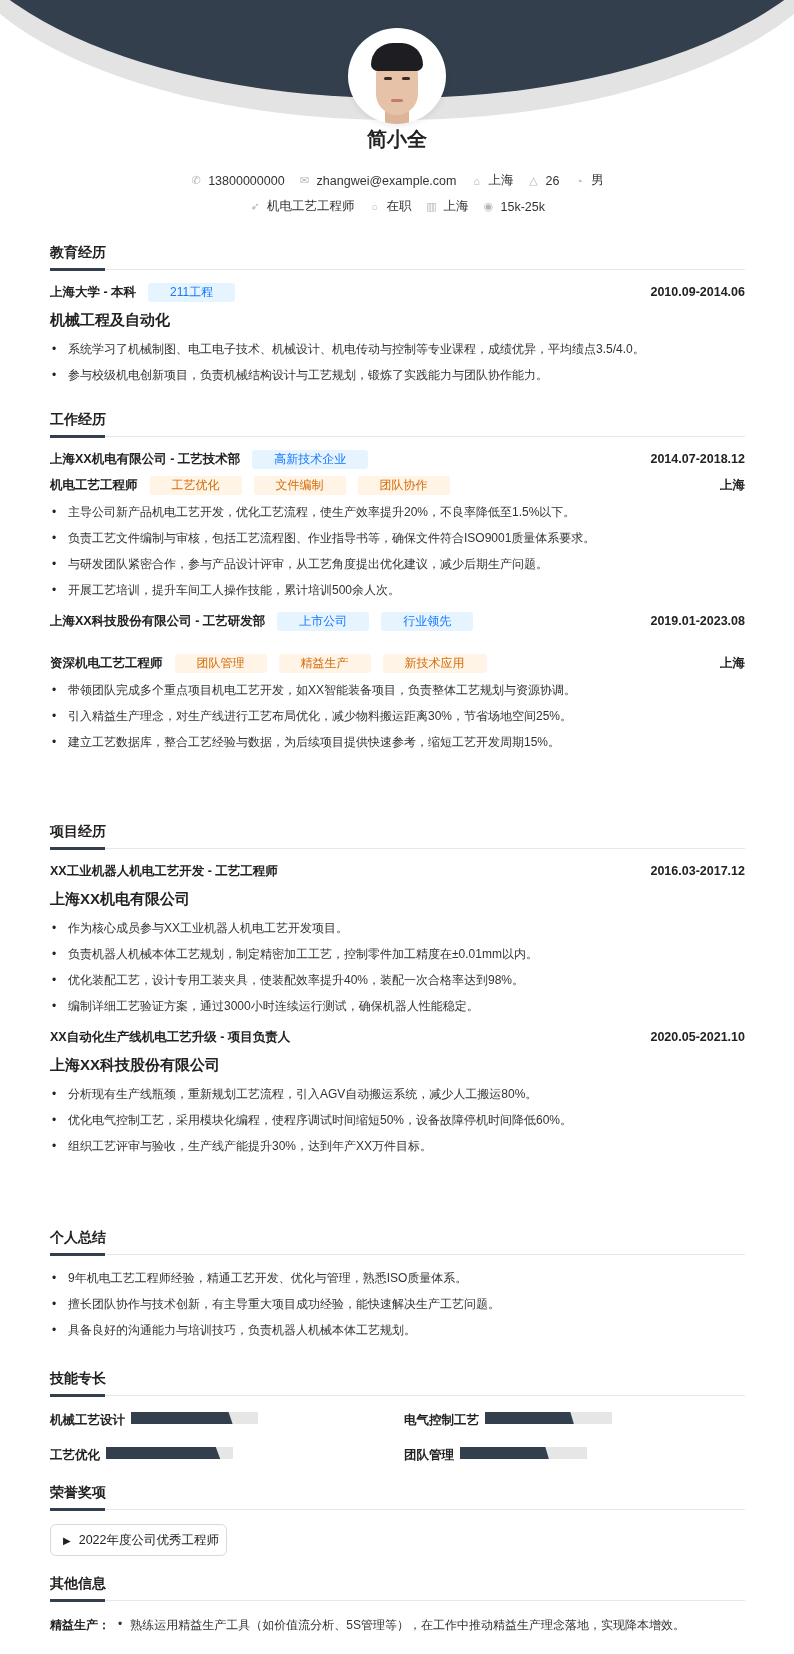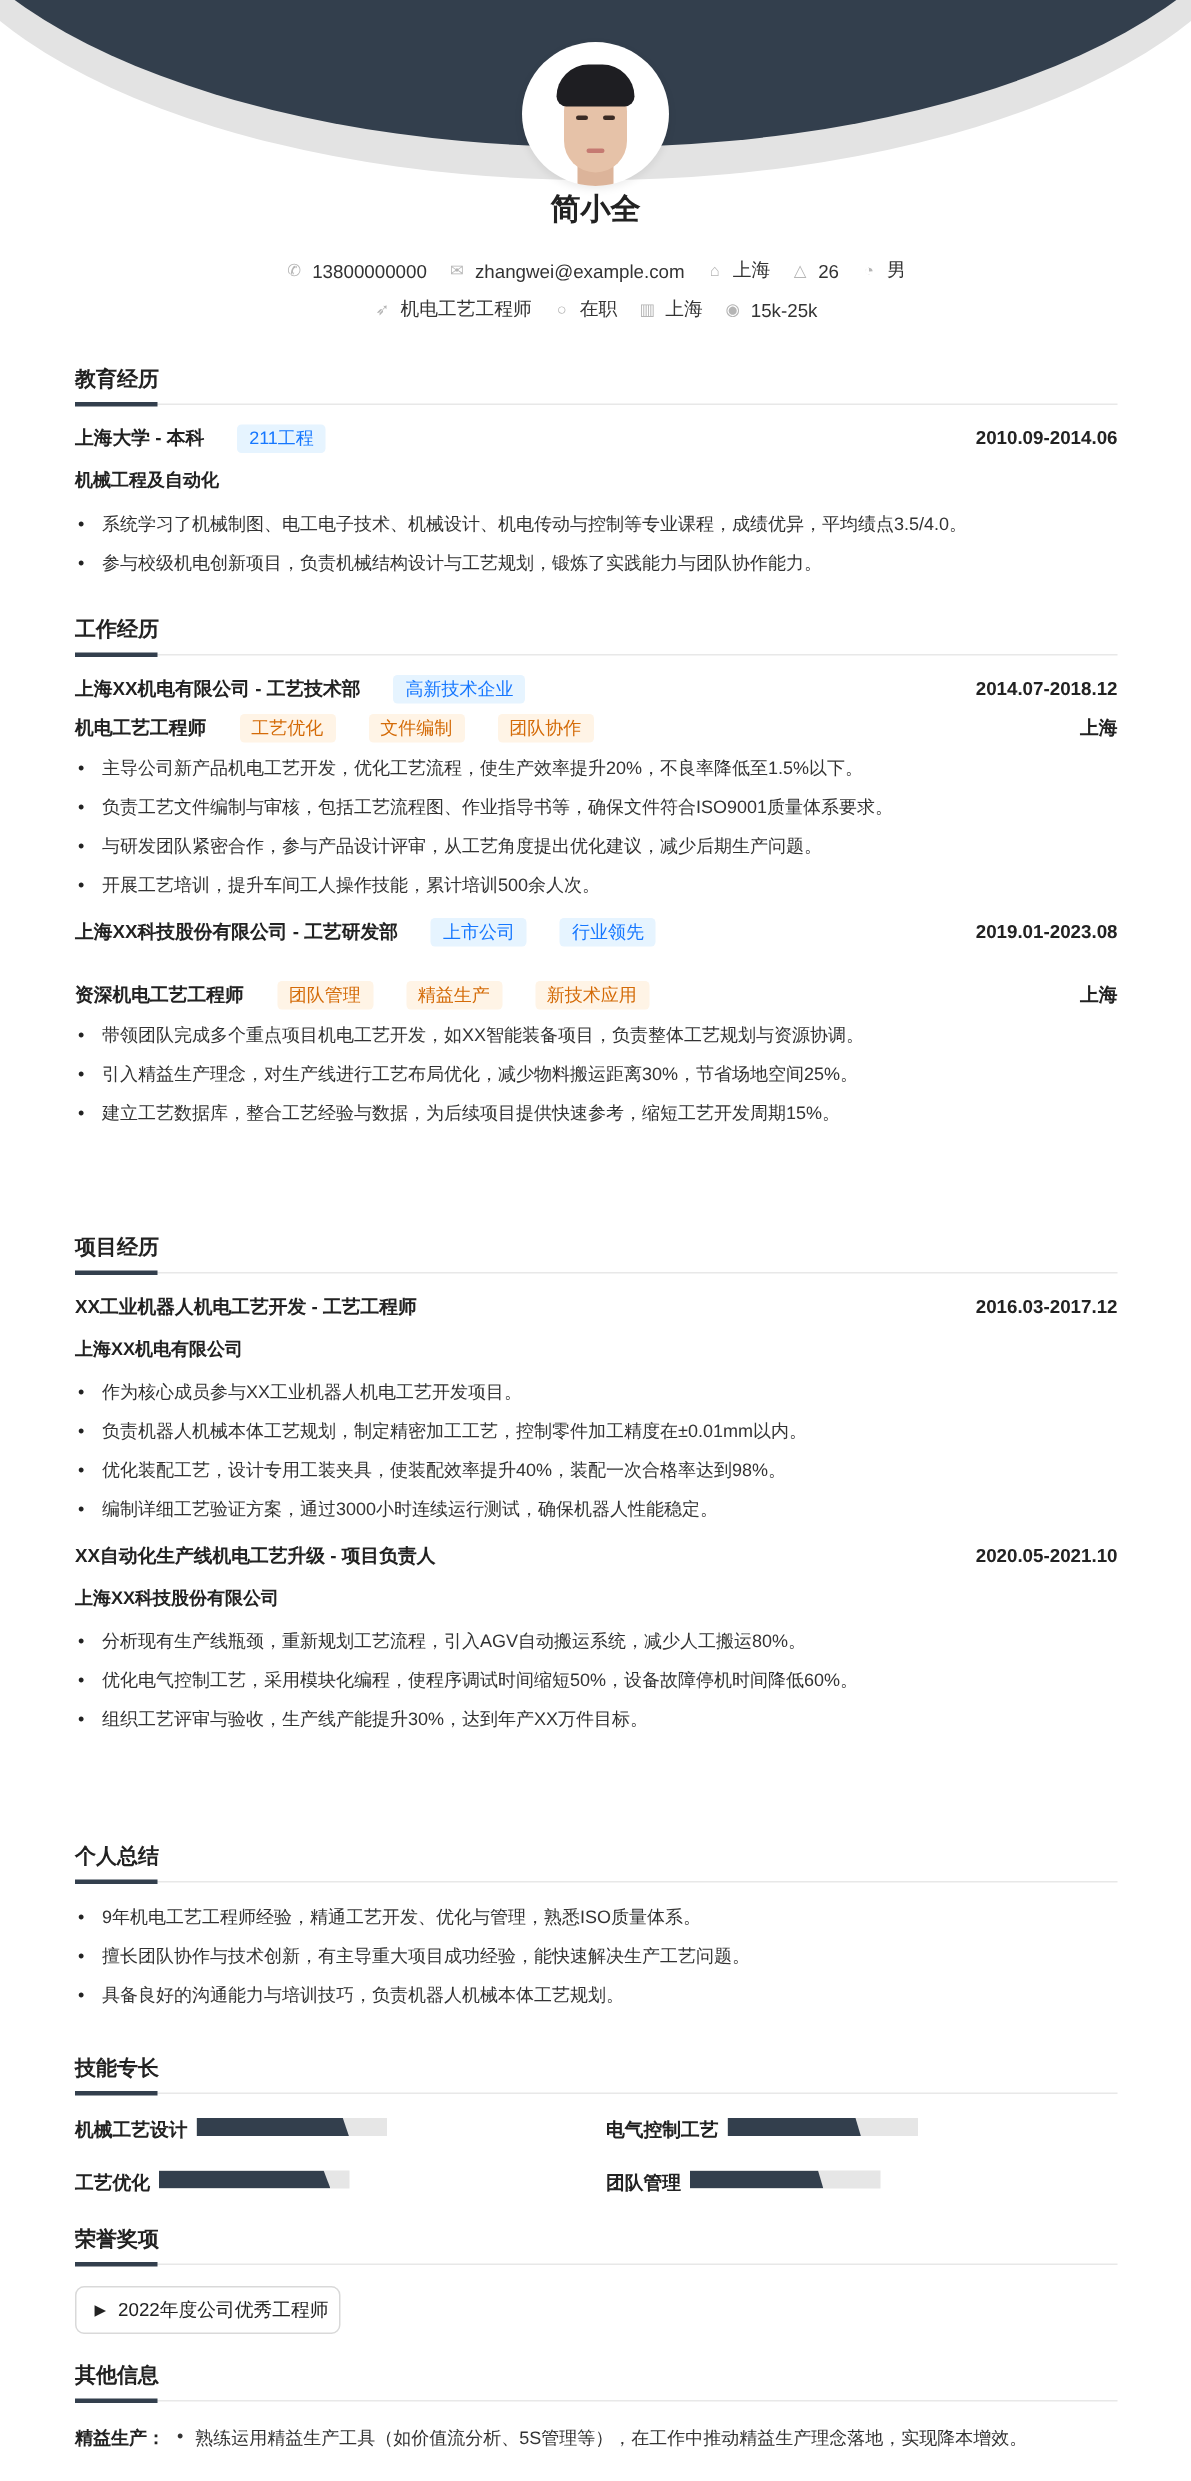--- a/index.html
+++ b/index.html
@@ -18,26 +18,26 @@
   .info-row { position: absolute; left: 0; width: 794px; display: flex; justify-content: center; gap: 14px; font-size: 12.5px; color: #333; }
   .info-row .it { display: flex; align-items: center; gap: 6px; }
   .info-row .ic { color: #b5b5b5; font-size: 11px; width: 12px; text-align: center; }
   .r1 { top: 172px; } .r2 { top: 198px; }
 
   .section { position: absolute; left: 50px; width: 695px; }
   .sec-title { font-size: 14px; font-weight: bold; color: #222; height: 26px; position: relative; }
   .sec-title .line { position: absolute; left: 0; right: 0; bottom: 0; height: 1px; background: #e8e8e8; }
   .sec-title .bar { position: absolute; left: 0; bottom: -1px; width: 55px; height: 3px; background: #333f4d; }
   .row { display: flex; justify-content: space-between; align-items: center; height: 20px; font-size: 12.5px; }
-  .row .l { display: flex; align-items: center; gap: 22px; font-weight: bold; color: #222; }
+  .row .l { display: flex; align-items: center; gap: 12px; font-weight: bold; color: #222; }
   .row .r { font-weight: bold; color: #222; }
-  .tag { font-weight: normal; font-size: 12px; padding: 1px 8px; border-radius: 3px; }
+  .tag { font-weight: normal; font-size: 12px; padding: 1px 22px; border-radius: 3px; }
   .tag.blue { background: #e6f4ff; color: #1677ff; }
   .tag.orange { background: #fff4e6; color: #d46b08; }
-  .sub { font-size: 12px; font-weight: bold; color: #222; height: 20px; line-height: 20px; }
+  .sub { font-size: 15px; font-weight: bold; color: #222; height: 20px; line-height: 20px; }
   ul.bl { list-style: none; font-size: 12px; color: #333; }
   ul.bl li { position: relative; padding-left: 18px; height: 26px; line-height: 26px; }
   ul.bl li::before { content: "•"; position: absolute; left: 2px; top: 0; color: #222; }
 
   .skill { position: absolute; display: flex; gap: 6px; font-size: 12.5px; font-weight: bold; color: #222; }
   .track { width: 127px; height: 12px; background: #e6e6e6; position: relative; }
   .fill { position: absolute; left: 0; top: 0; height: 12px; background: #333f4d; clip-path: polygon(0 0, 96% 0, 100% 100%, 0 100%); }
 
   .award { position: absolute; left: 50px; top: 1524px; width: 177px; height: 32px; border: 1px solid #d9d9d9; border-radius: 6px; display: flex; align-items: center; gap: 8px; padding-left: 12px; font-size: 12.5px; color: #222; }
   .award .tri { font-size: 10px; }

